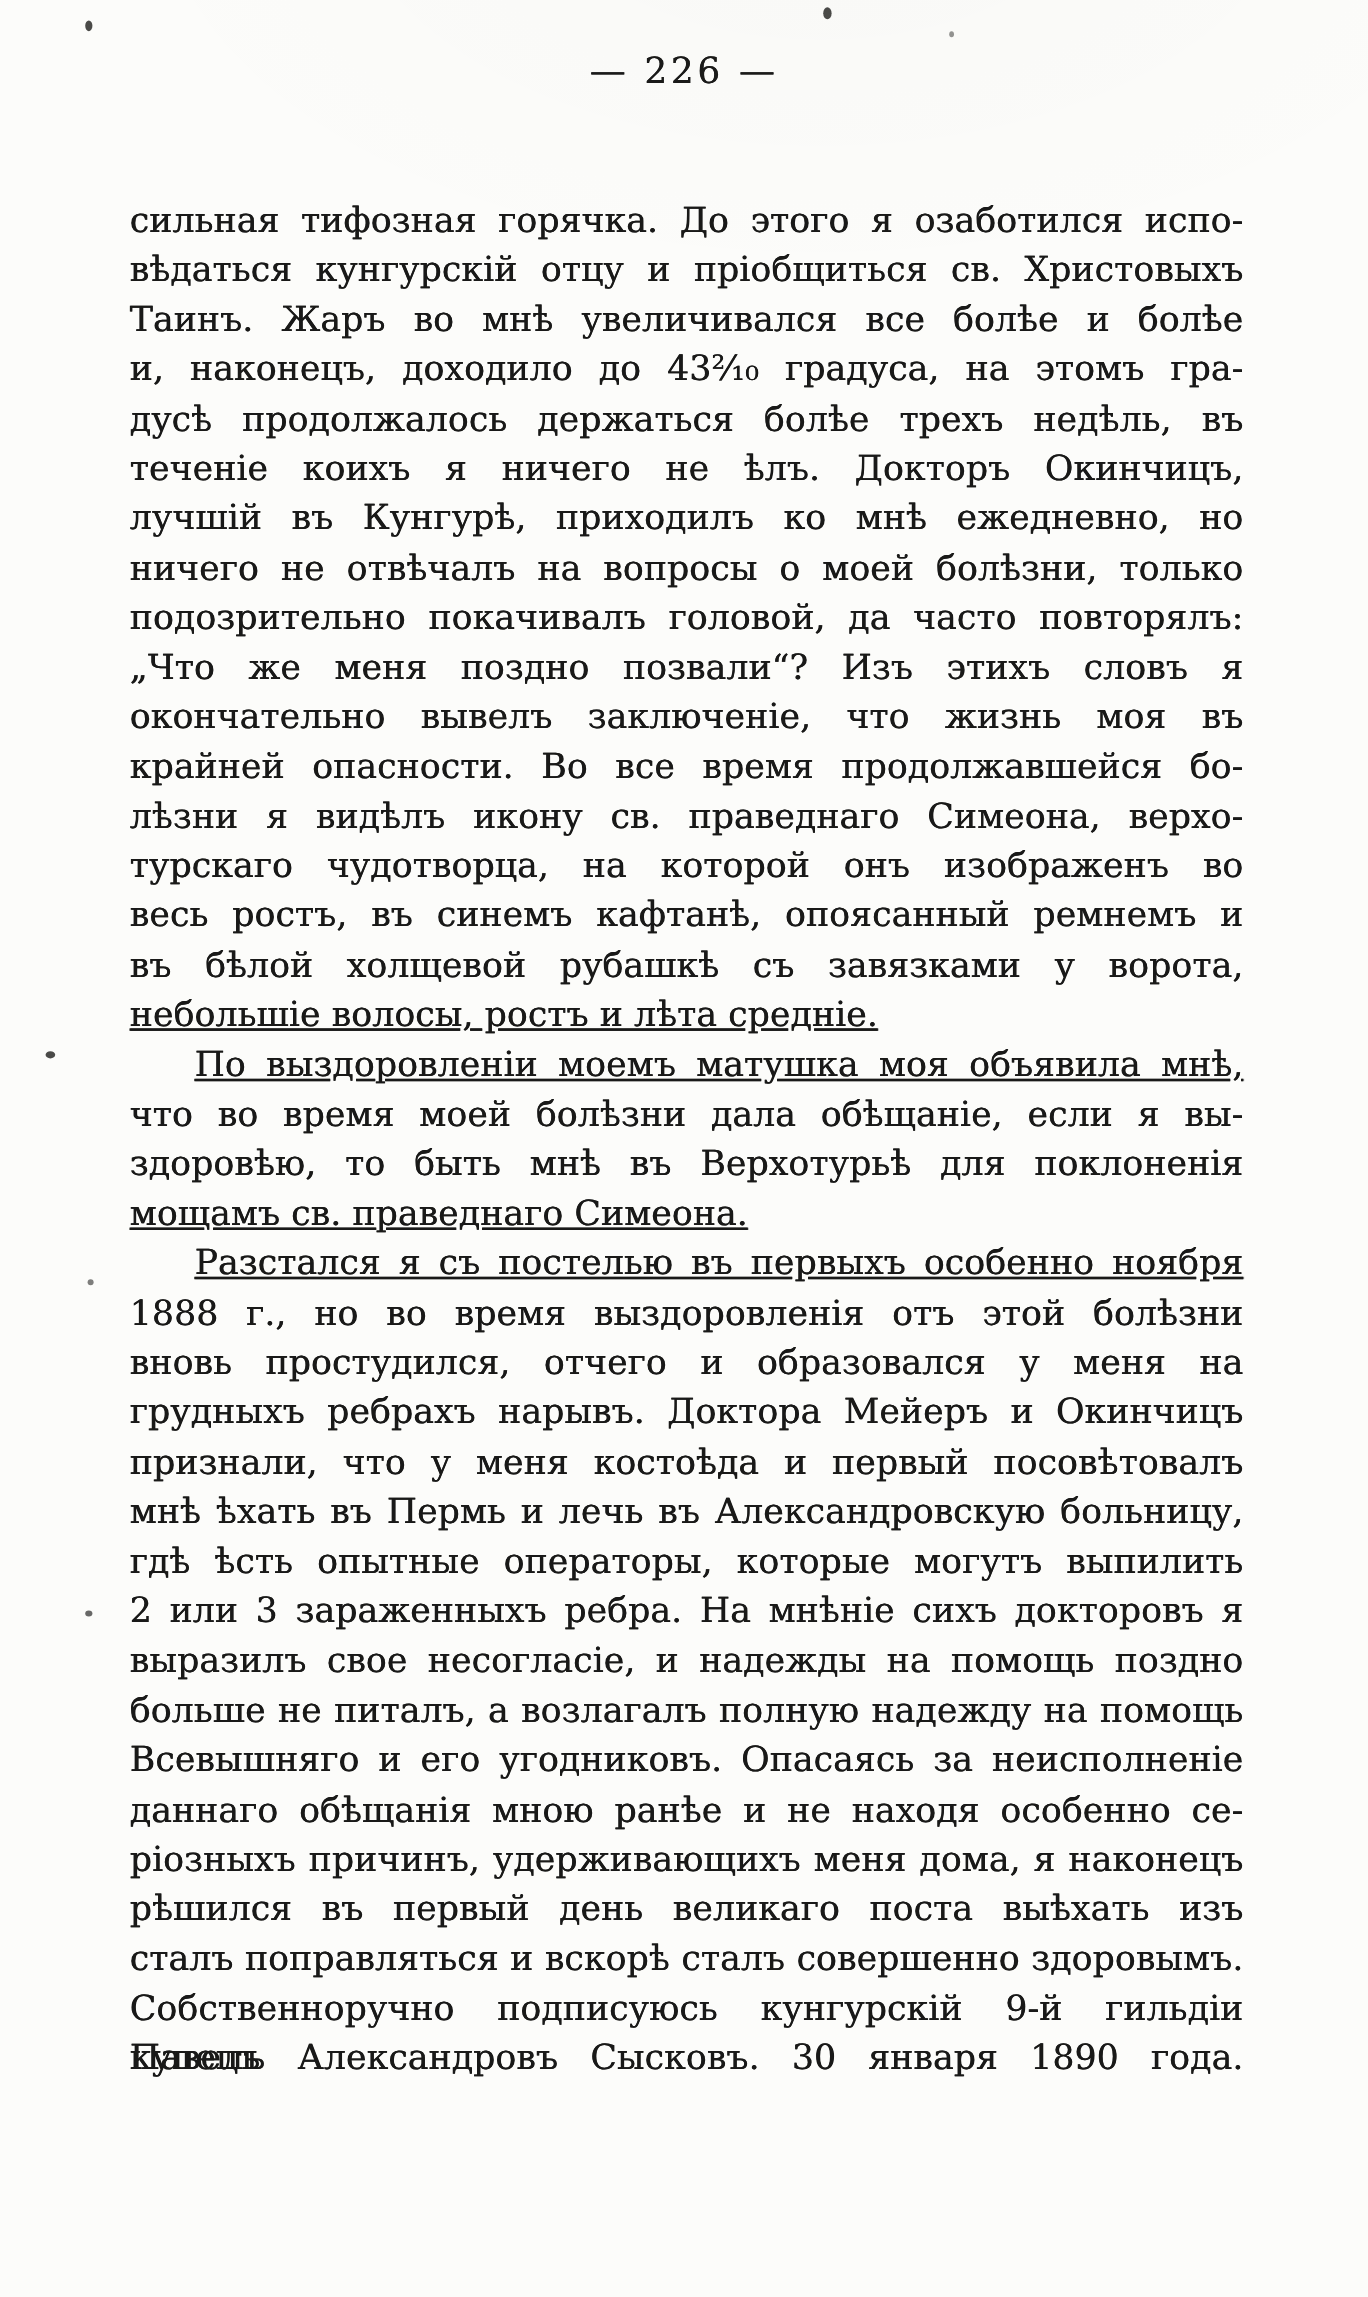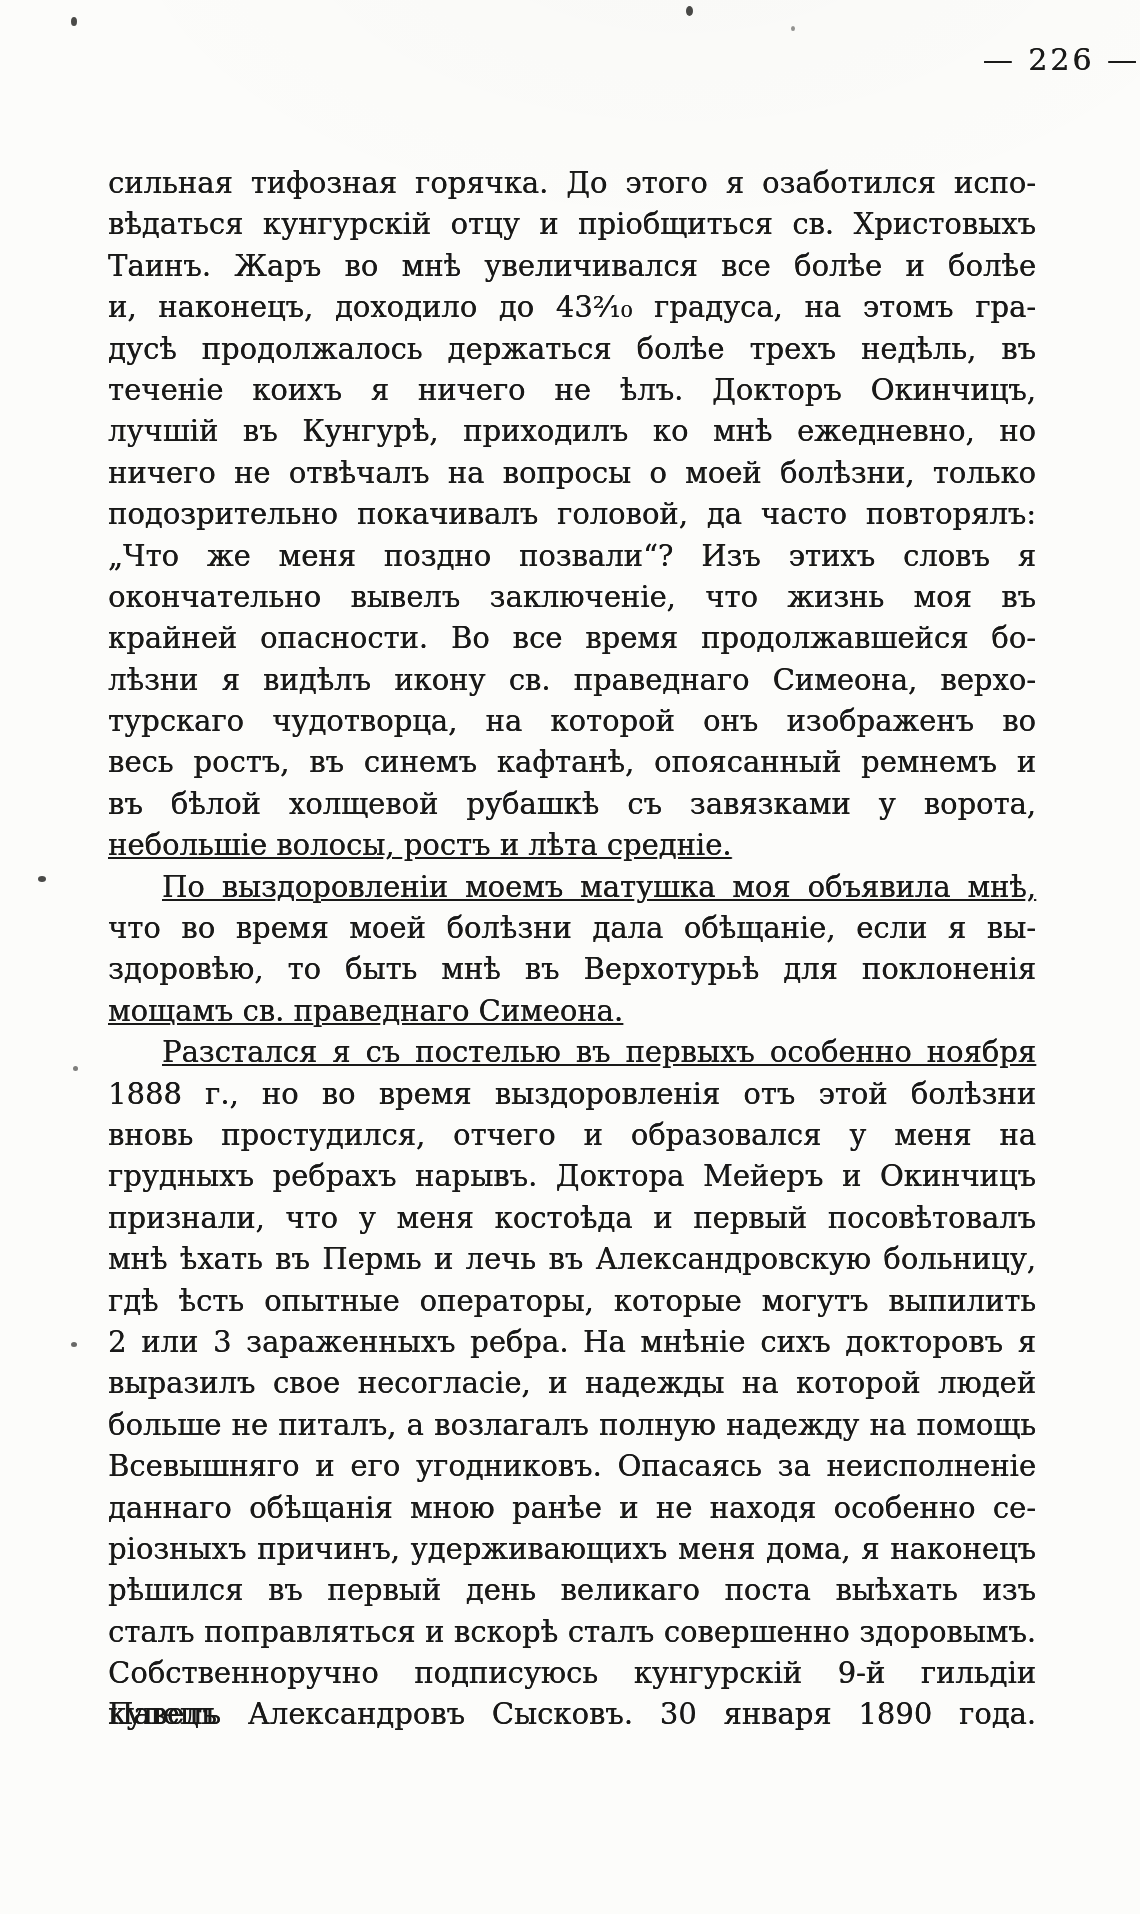--- a/index.html
+++ b/index.html
@@ -20,21 +20,21 @@
     inset: 0;
     background:
       radial-gradient(ellipse 900px 500px at 60% -5%, rgba(0,0,0,0.015), transparent 70%),
       #fcfcfa;
   }
   .page-number {
     position: absolute;
     top: 42px;
     left: 0;
     width: 100%;
-    text-align: right;
+    text-align: center;
     font-size: 30px;
     letter-spacing: 3px;
     color: #1a1a19;
     text-shadow: 0.3px 0 0 currentColor;
   }
   .text-block {
     position: absolute;
     left: 108px;
     top: 122px;
     width: 928px;
@@ -103,21 +103,21 @@
 
     <div class="para">
       <div class="line indent">Разстался я съ постелью въ первыхъ особенно ноября</div>
       <div class="line">1888 г., но во время выздоровленія отъ этой болѣзни</div>
       <div class="line">вновь простудился, отчего и образовался у меня на</div>
       <div class="line">грудныхъ ребрахъ нарывъ. Доктора Мейеръ и Окинчицъ</div>
       <div class="line">признали, что у меня костоѣда и первый посовѣтовалъ</div>
       <div class="line">мнѣ ѣхать въ Пермь и лечь въ Александровскую больницу,</div>
       <div class="line">гдѣ ѣсть опытные операторы, которые могутъ выпилить</div>
       <div class="line">2 или 3 зараженныхъ ребра. На мнѣніе сихъ докторовъ я</div>
-      <div class="line">выразилъ свое несогласіе, и надежды на которой людей</div>
+      <div class="line">выразилъ свое несогласіе, и надежды на помощь поздно</div>
       <div class="line">больше не питалъ, а возлагалъ полную надежду на помощь</div>
       <div class="line">Всевышняго и его угодниковъ. Опасаясь за неисполненіе</div>
       <div class="line">даннаго обѣщанія мною ранѣе и не находя особенно се-</div>
       <div class="line">ріозныхъ причинъ, удерживающихъ меня дома, я наконецъ</div>
       <div class="line">рѣшился въ первый день великаго поста выѣхать изъ</div>
       <div class="line">сталъ поправляться и вскорѣ сталъ совершенно здоровымъ.</div>
       <div class="line">Собственноручно подписуюсь кунгурскій 9-й гильдіи купецъ</div>
       <div class="line">Павелъ Александровъ Сысковъ. 30 января 1890 года.</div>
     </div>
 

